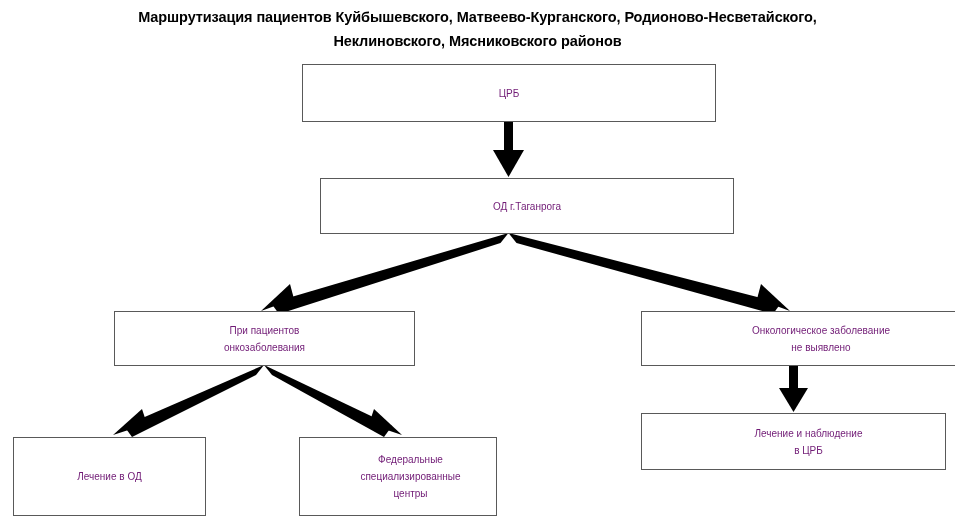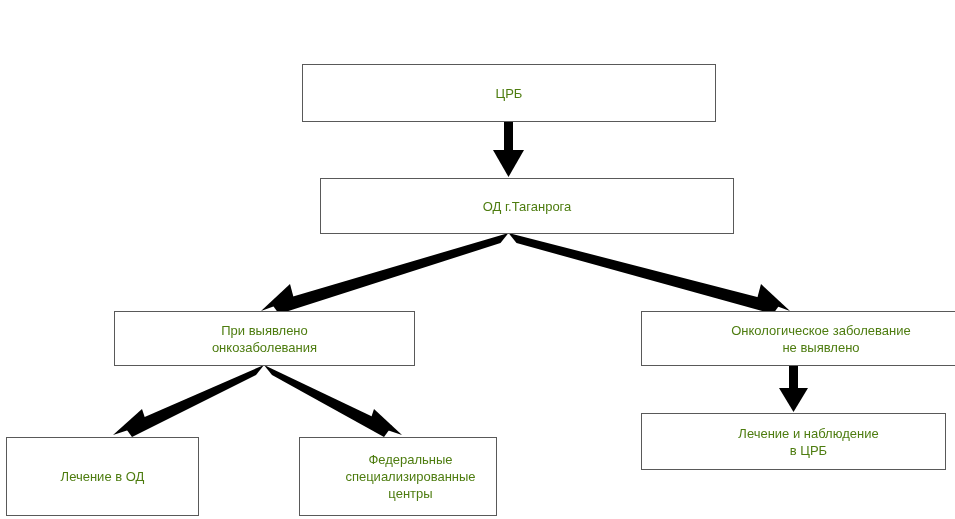--- a/index.html
+++ b/index.html
@@ -29,40 +29,44 @@
   }
   .node {
     position: absolute;
     box-sizing: border-box;
     border: 1px solid #595959;
     background: #ffffff;
     display: flex;
     align-items: center;
     justify-content: center;
     text-align: center;
-    font-size: 13px;
-    color: #4d7c0f;
+    font-size: 10px;
+    color: #701a75;
     line-height: 17px;
     z-index: 3;
   }
   .node .label { display: block; padding: 0 6px; white-space: pre-line; }
   #edges {
     position: absolute;
     left: 0;
     top: 0;
     width: 955px;
     height: 519px;
     z-index: 1;
   }
 </style>
 </head>
 <body>
 
 <div id="canvas">
 
+  <div id="title">
+    <div>Маршрутизация пациентов Куйбышевского, Матвеево-Курганского, Родионово-Несветайского,</div>
+    <div>Неклиновского, Мясниковского районов</div>
+  </div>
 
   <svg id="edges" viewBox="0 0 955 519" xmlns="http://www.w3.org/2000/svg">
 
     <g>
       <rect x="504" y="121" width="9" height="35" fill="#000000"></rect>
       <polygon points="493,150 524,150 508.5,177" fill="#000000"></polygon>
     </g>
 
     <g>
       <polygon points="508.5,233 500.5,243 279,314 271,303" fill="#000000"></polygon>
@@ -90,30 +94,30 @@
 
   <div class="node" style="left:302px; top:64px; width:414px; height:58px;">
     <span class="label">ЦРБ</span>
   </div>
 
   <div class="node" style="left:320px; top:178px; width:414px; height:56px;">
     <span class="label">ОД г.Таганрога</span>
   </div>
 
   <div class="node" style="left:114px; top:311px; width:301px; height:55px;">
-    <span class="label">При выявлено
+    <span class="label">При пациентов
 онкозаболевания</span>
   </div>
 
   <div class="node" style="left:641px; top:311px; width:360px; height:55px;">
     <span class="label">Онкологическое заболевание
 не выявлено</span>
   </div>
 
-  <div class="node" style="left:6px; top:437px; width:193px; height:79px;">
+  <div class="node" style="left:13px; top:437px; width:193px; height:79px;">
     <span class="label">Лечение в ОД</span>
   </div>
 
   <div class="node" style="left:299px; top:437px; width:198px; height:79px;padding-left:25px;">
     <span class="label">Федеральные
 специализированные
 центры</span>
   </div>
 
   <div class="node" style="left:641px; top:413px; width:305px; height:57px;padding-left:30px;">

